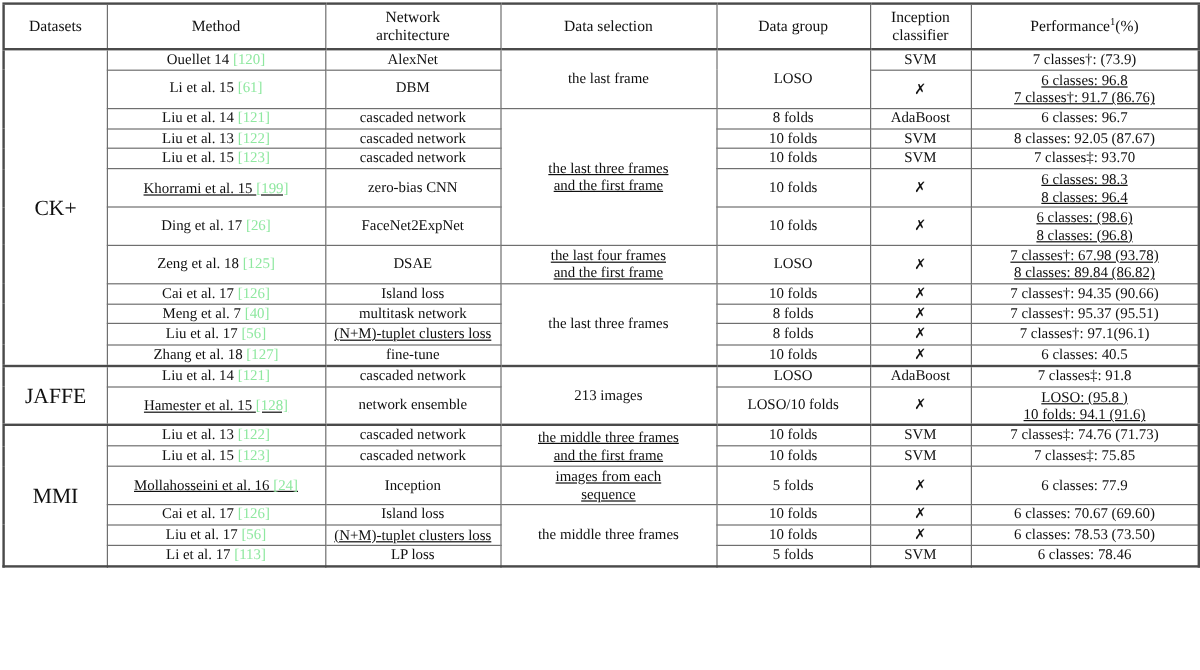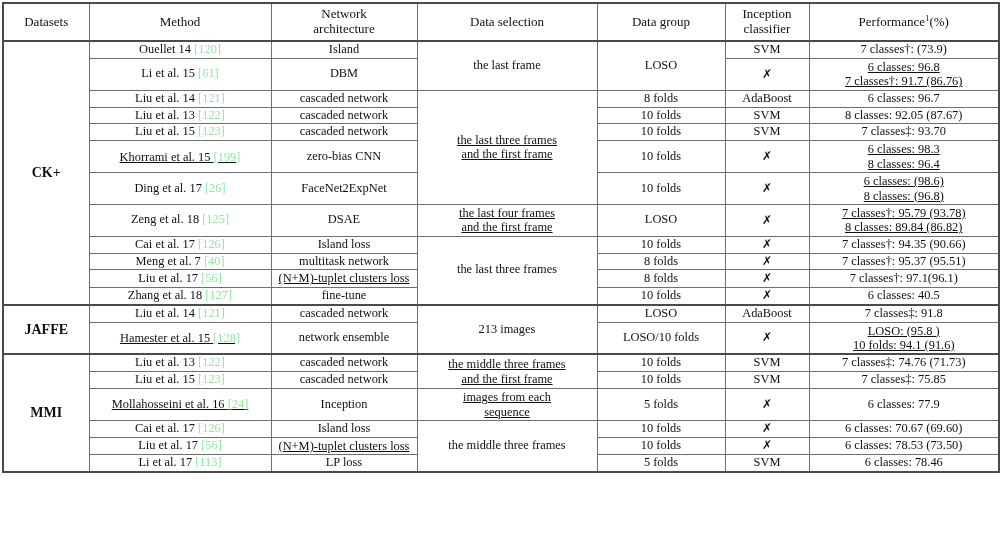--- a/index.html
+++ b/index.html
@@ -39,22 +39,22 @@
   table.results { border: 2px solid #4a4a4a; }
   tr.group-top > td, tr.group-top > th { border-top: 2px solid #4a4a4a; }
   tr.header-row > th { border-bottom: 2px solid #4a4a4a; border-top: 2px solid #4a4a4a; }
   .hdr {
     font-size: 13px;
     line-height: 1.14;
     white-space: normal;
     font-weight: normal;
   }
   .dataset-cell {
-    font-weight: bold;
-    font-size: 14px;
+    font-weight: normal;
+    font-size: 18px;
   }
   .cite { color: #8fe8a0; }
   .xmark {
     font-family: "DejaVu Sans", sans-serif;
     font-weight: bold;
     font-size: 12px;
   }
   .two-line { white-space: normal; line-height: 1.16; text-decoration: underline; }
   sup { font-size: 0.68em; line-height: 0; }
   col.c-dataset   { width: 86px; }
@@ -98,21 +98,21 @@
         <span>Performance</span><sup>1</sup><span>(%)</span>
       </th>
     </tr>
   </thead>
 
   <tbody>
 
     <tr class="group-top">
       <td class="dataset-cell" rowspan="12">CK+</td>
       <td><span>Ouellet 14 </span><span class="cite">[120]</span></td>
-      <td>Island</td>
+      <td>AlexNet</td>
       <td rowspan="2">the last frame</td>
       <td rowspan="2">LOSO</td>
       <td>SVM</td>
       <td>7 classes†: (73.9)</td>
     </tr>
     <tr>
       <td><span>Li et al. 15 </span><span class="cite">[61]</span></td>
       <td>DBM</td>
       <td class="xmark">✗</td>
       <td class="two-line">
@@ -170,21 +170,21 @@
     <tr>
       <td><span>Zeng et al. 18 </span><span class="cite">[125]</span></td>
       <td>DSAE</td>
       <td class="two-line">
         <div>the last four frames</div>
         <div>and the first frame</div>
       </td>
       <td>LOSO</td>
       <td class="xmark">✗</td>
       <td class="two-line">
-        <div>7 classes†: 95.79 (93.78)</div>
+        <div>7 classes†: 67.98 (93.78)</div>
         <div>8 classes: 89.84 (86.82)</div>
       </td>
     </tr>
 
     <tr>
       <td><span>Cai et al. 17 </span><span class="cite">[126]</span></td>
       <td>Island loss</td>
       <td rowspan="4">the last three frames</td>
       <td>10 folds</td>
       <td class="xmark">✗</td>

